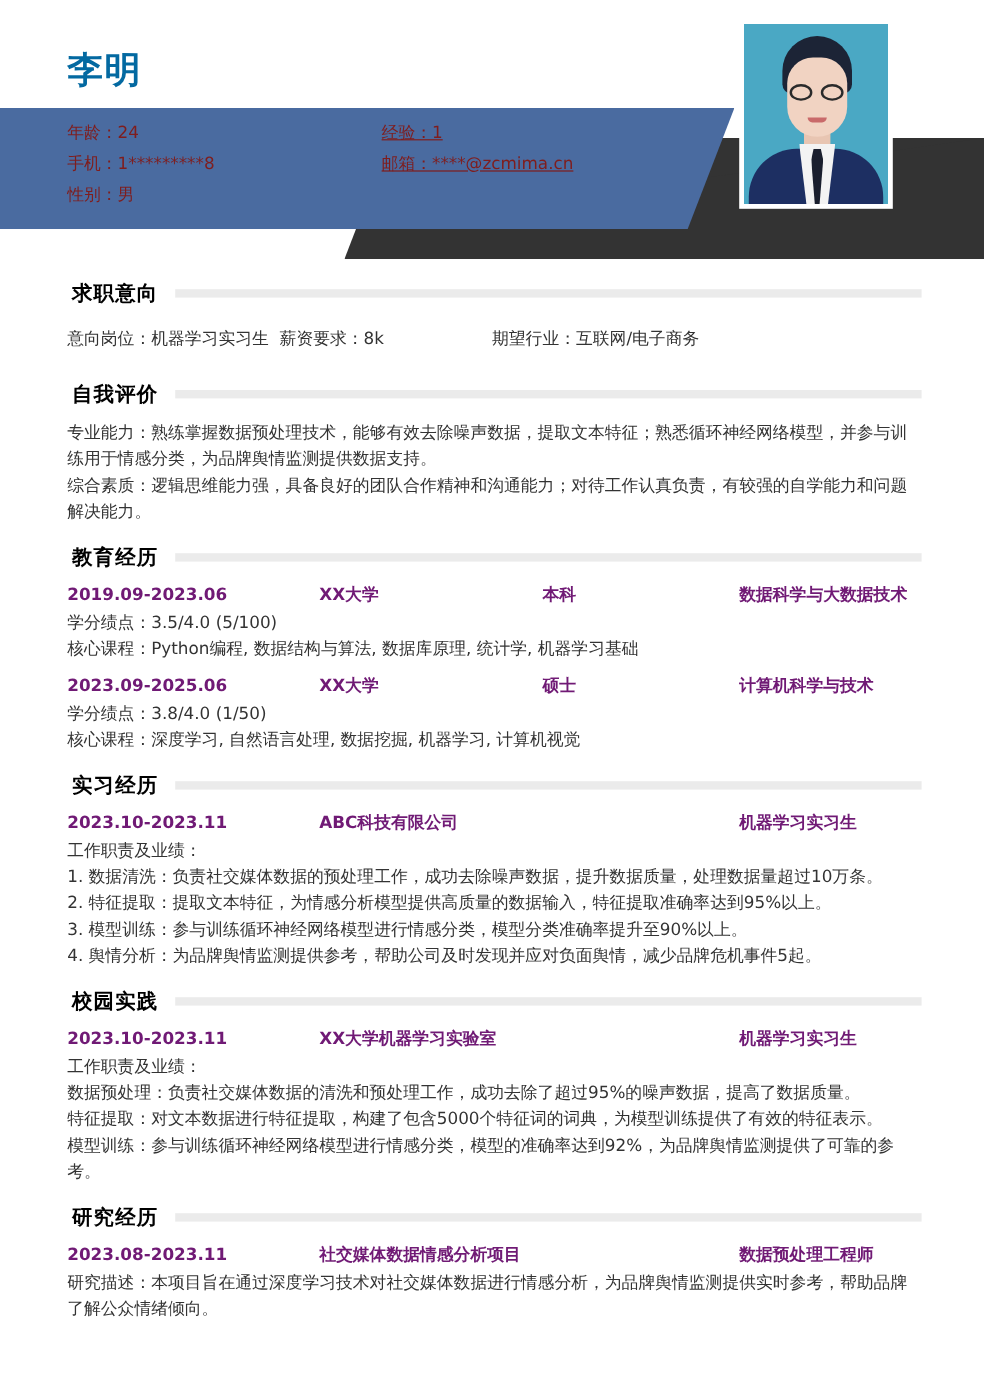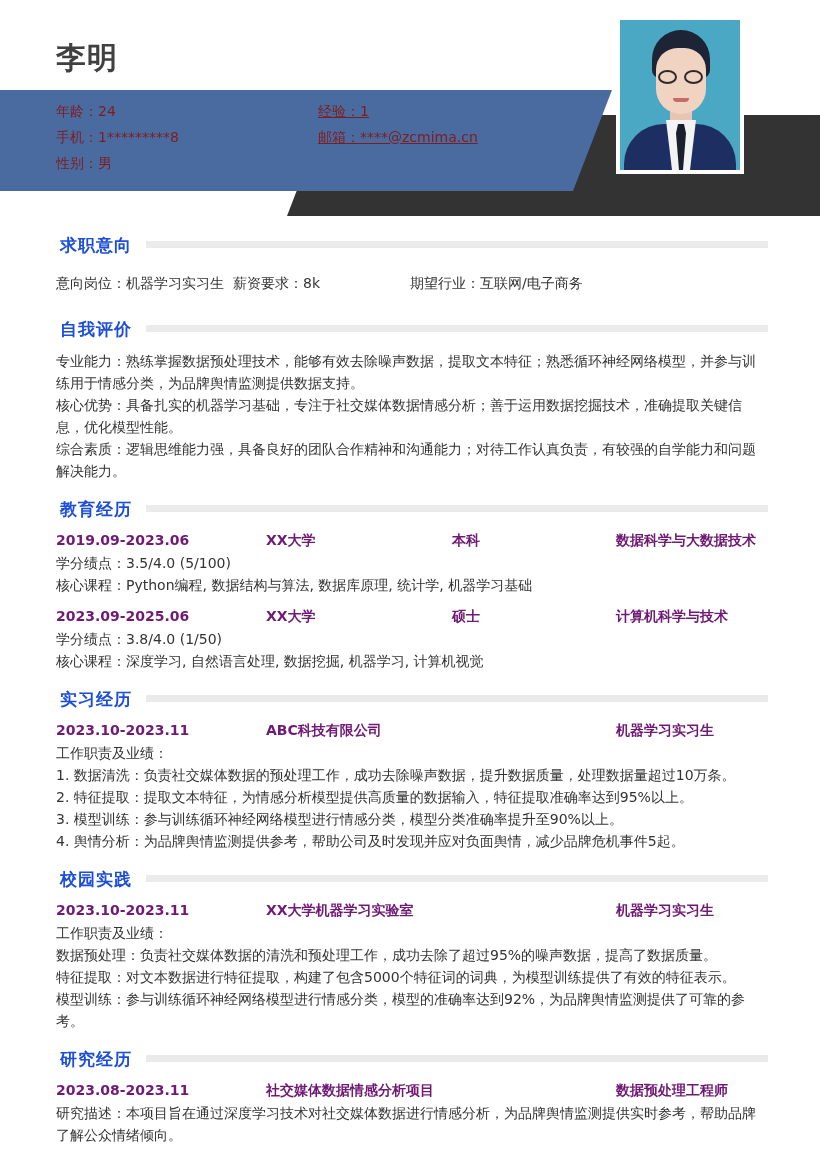--- a/index.html
+++ b/index.html
@@ -1,21 +1,21 @@
 <!DOCTYPE html>
 <html><head>
 <meta charset="utf-8">
 <style>
   * { margin: 0; padding: 0; box-sizing: border-box; }
   html, body { width: 820px; height: 1160px; overflow: hidden; background: #ffffff; }
   body { font-family: "DejaVu Sans", "Liberation Sans", sans-serif; color: #333333; position: relative; }
 
   
   .header { position: absolute; left: 0; top: 0; width: 820px; height: 222px; }
-  .name { position: absolute; left: 56px; top: 38px; font-size: 30px; font-weight: bold; color: #404040; letter-spacing: 1px; }
+  .name { position: absolute; left: 56px; top: 38px; font-size: 30px; font-weight: bold; color: #0369a1; letter-spacing: 1px; }
   .dark-band {
     position: absolute; left: 0; top: 115px; width: 820px; height: 101px;
     background: #333333;
     clip-path: polygon(297px 75px, 820px 0px, 820px 101px, 287px 101px, 297px 75px);
   }
   .dark-band-top {
     position: absolute; left: 560px; top: 115px; width: 260px; height: 80px; background: #333333;
   }
   .blue-band {
     position: absolute; left: 0; top: 90px; width: 612px; height: 101px;
@@ -41,21 +41,21 @@
   .photo .mouth { position: absolute; left: 53px; top: 78px; width: 16px; height: 4px; background: #c96a6a; border-radius: 0 0 8px 8px; }
   .photo .neck { position: absolute; left: 50px; top: 90px; width: 22px; height: 18px; background: #e8c5b2; }
   .photo .suit { position: absolute; left: 4px; top: 104px; width: 112px; height: 60px; background: #1d2f62; border-radius: 40px 40px 0 0; }
   .photo .shirt { position: absolute; left: 46px; top: 100px; width: 30px; height: 50px; background: #f3f3f3; clip-path: polygon(0 0, 100% 0, 80% 100%, 20% 100%); }
   .photo .tie { position: absolute; left: 56px; top: 104px; width: 10px; height: 46px; background: #1a1f2e; clip-path: polygon(20% 0, 80% 0, 100% 20%, 70% 100%, 30% 100%, 0 20%); }
 
   
   .content { position: absolute; left: 56px; top: 232px; width: 708px; }
   .section { margin-bottom: 0; }
   .sec-head { position: relative; height: 26px; margin-left: 4px; }
-  .sec-title { font-size: 17px; font-weight: bold; color: #1d4ed8; line-height: 26px; letter-spacing: 1px; }
+  .sec-title { font-size: 17px; font-weight: bold; color: #000000; line-height: 26px; letter-spacing: 1px; }
   .sec-bar { position: absolute; left: 86px; right: -4px; top: 9px; height: 7px; background: #ebebeb; }
   .text { font-size: 14px; line-height: 22px; color: #333333; }
   .row { position: relative; height: 24px; font-size: 14px; line-height: 24px; font-weight: bold; color: #701a75; }
   .row span { position: absolute; top: 0; white-space: nowrap; }
   .col-a { left: 0; } .col-b { left: 210px; text-align: center; } .col-c { left: 396px; } .col-d { left: 560px; }
   .intent { position: relative; height: 22px; font-size: 14px; line-height: 22px; }
   .intent span { position: absolute; top: 0; white-space: nowrap; }
 </style>
 </head>
 <body>
@@ -111,21 +111,20 @@
   </div>
   <div style="height:22px"></div>
 
   <div class="section">
     <div class="sec-head">
       <div class="sec-title">自我评价</div>
       <div class="sec-bar"></div>
     </div>
     <div style="height:8px"></div>
     <div class="text">专业能力：熟练掌握数据预处理技术，能够有效去除噪声数据，提取文本特征；熟悉循环神经网络模型，并参与训练用于情感分类，为品牌舆情监测提供数据支持。</div>
-    <div class="text">核心优势：具备扎实的机器学习基础，专注于社交媒体数据情感分析；善于运用数据挖掘技术，准确提取关键信息，优化模型性能。</div>
     <div class="text">综合素质：逻辑思维能力强，具备良好的团队合作精神和沟通能力；对待工作认真负责，有较强的自学能力和问题解决能力。</div>
   </div>
   <div style="height:14px"></div>
 
   <div class="section">
     <div class="sec-head">
       <div class="sec-title">教育经历</div>
       <div class="sec-bar"></div>
     </div>
     <div style="height:6px"></div>

